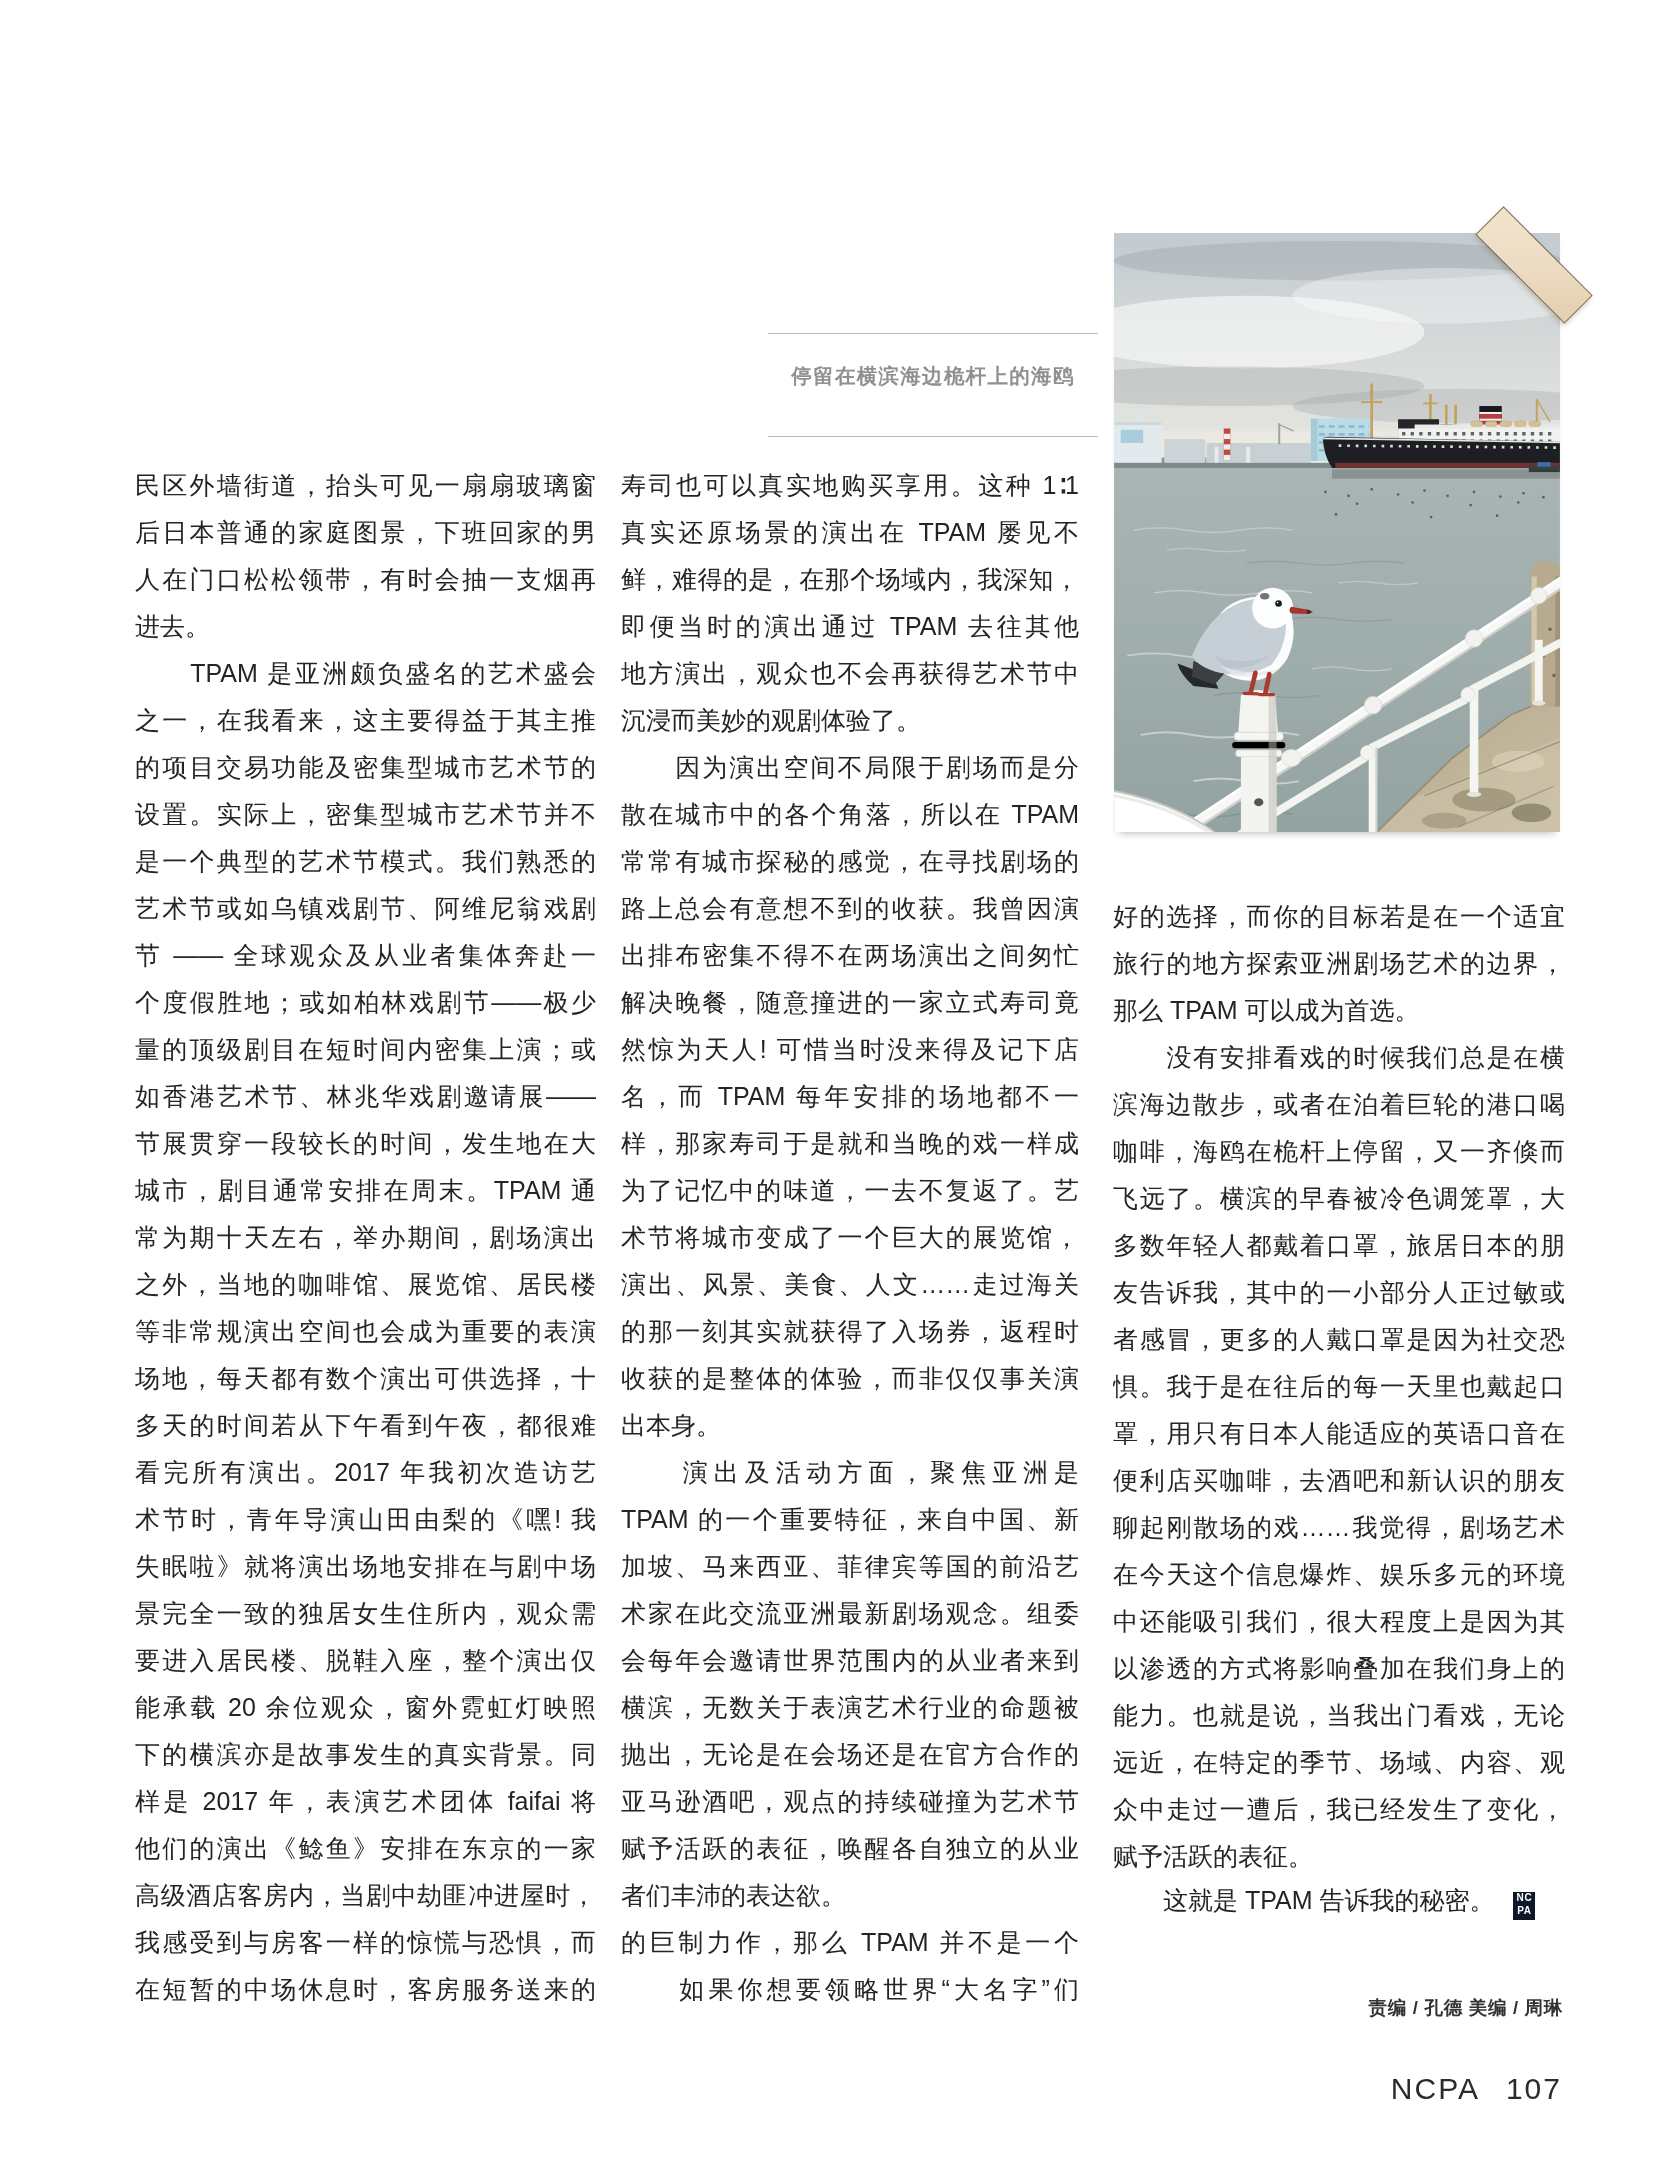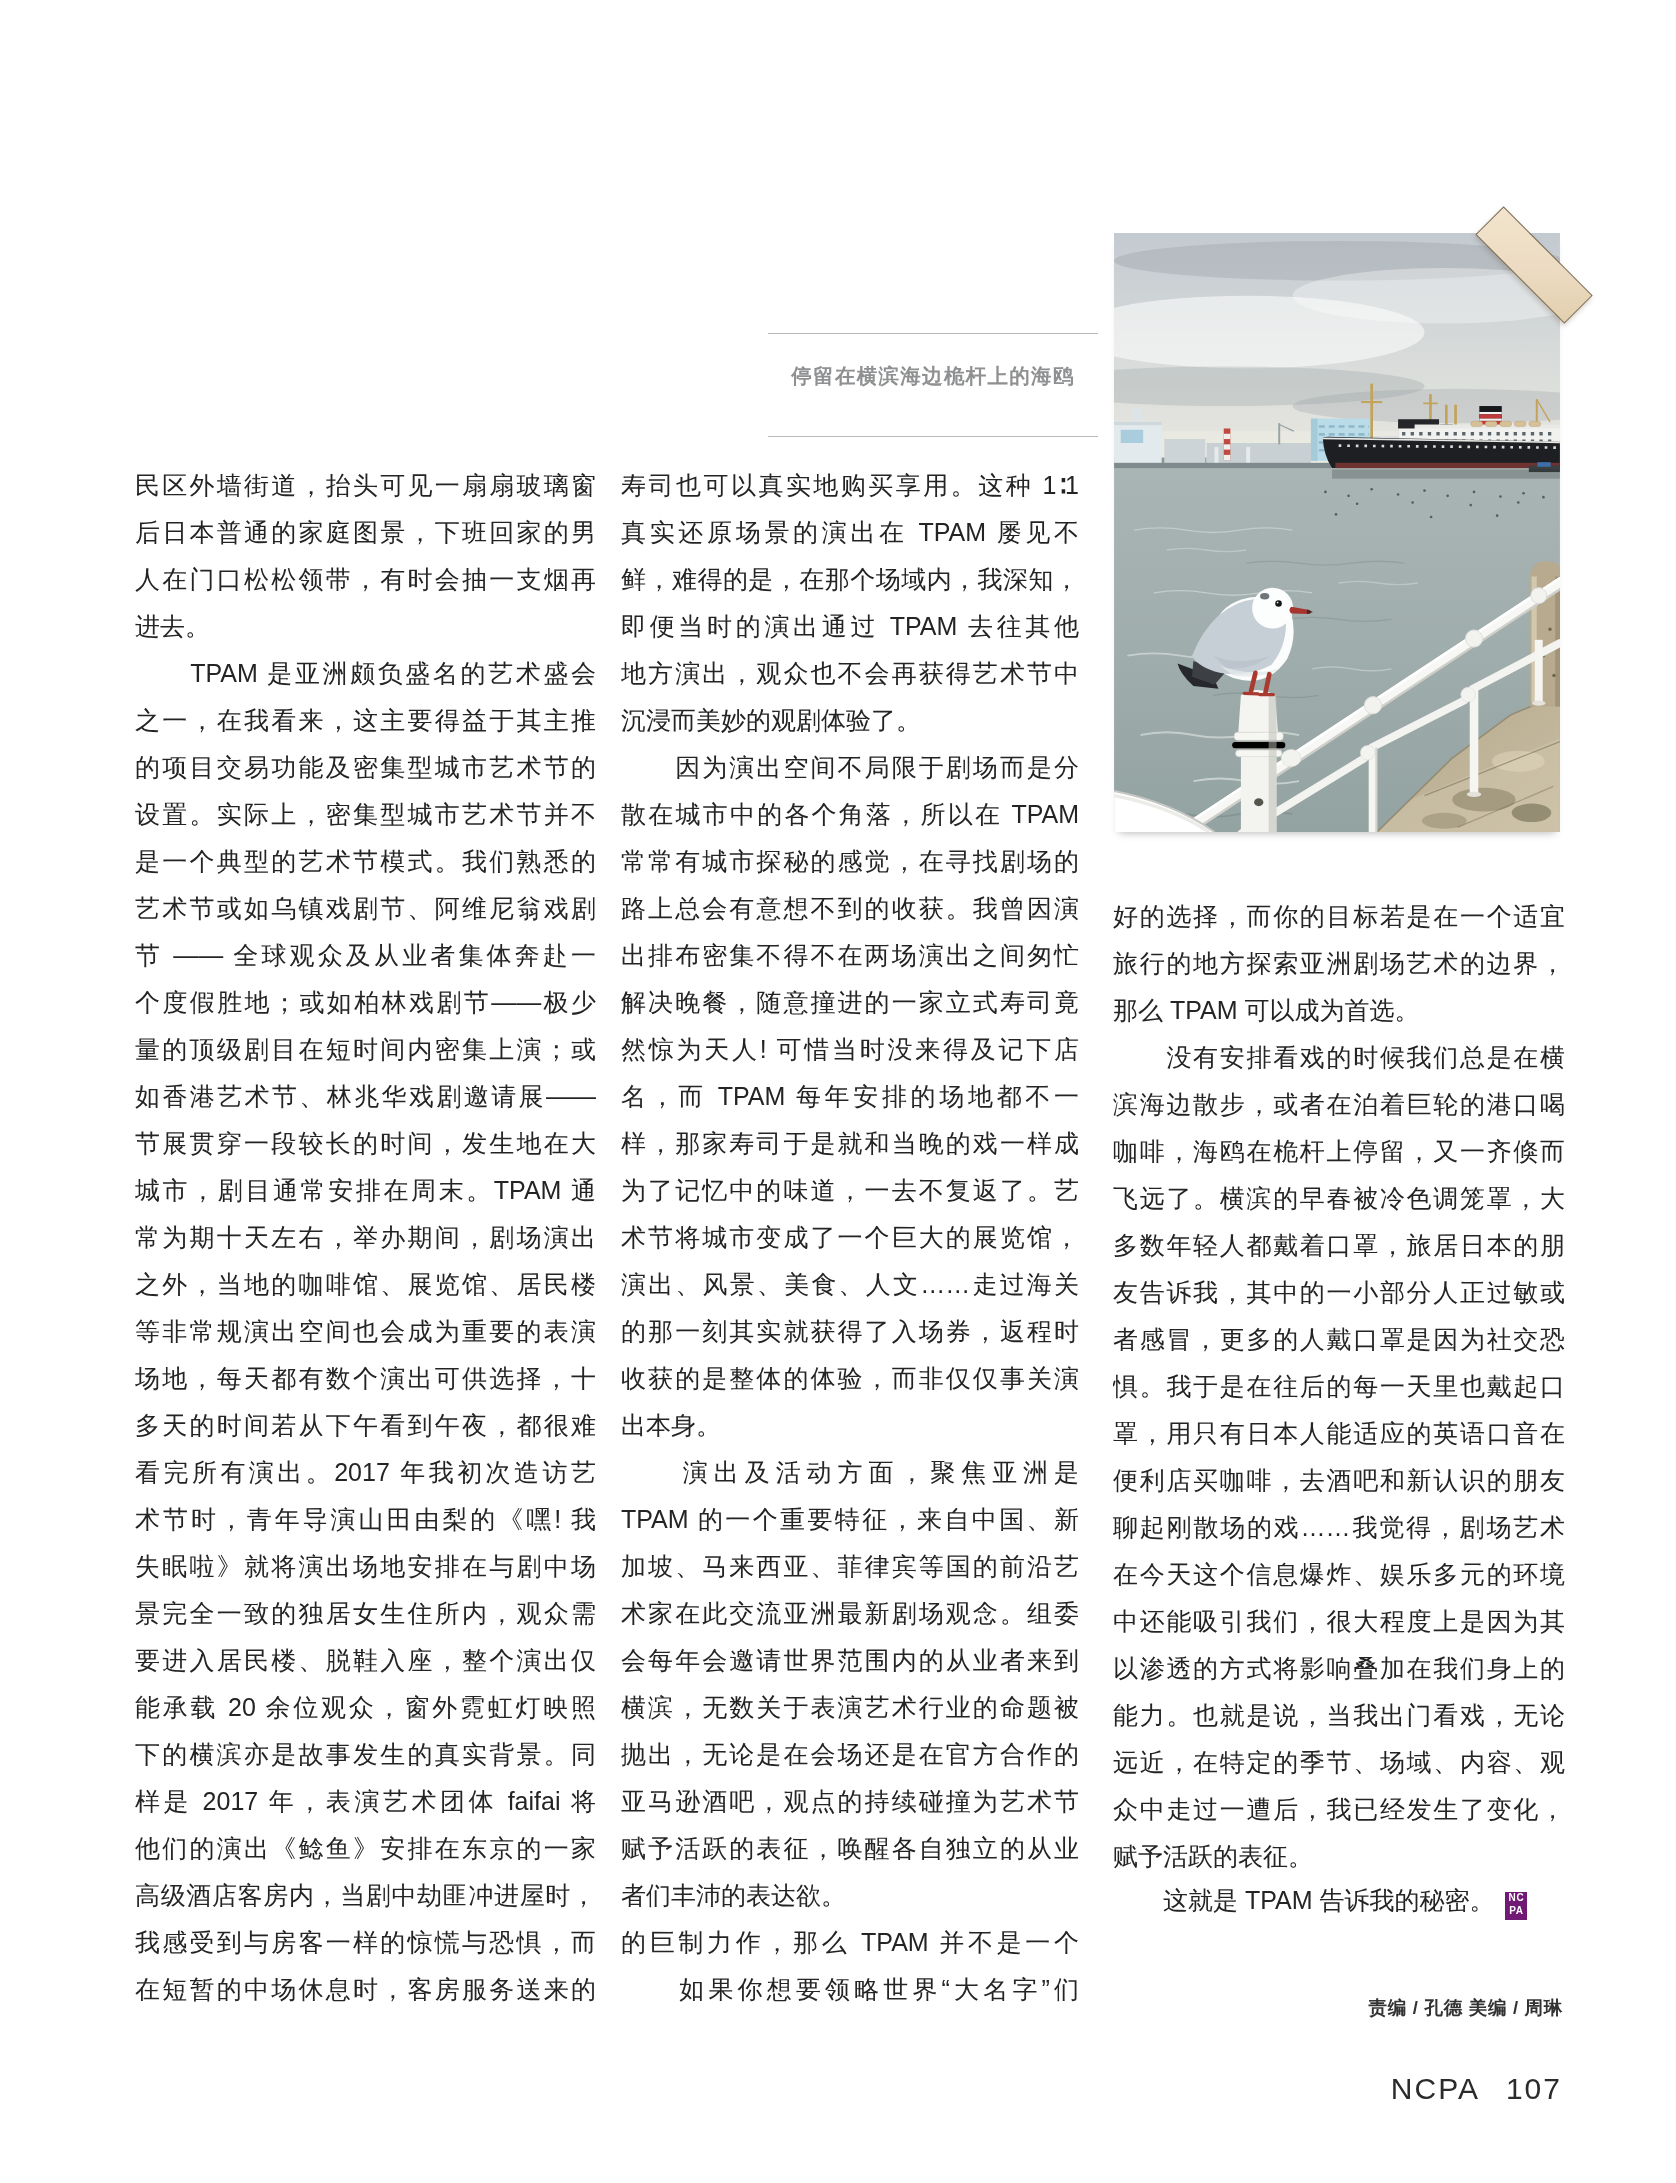--- a/index.html
+++ b/index.html
@@ -49,24 +49,24 @@
   }
   .line.end { text-align-last:left; }
   .lastline {
     position:absolute; left:1113px; top:1877px; width:452px;
     height:47px; line-height:47px; font-size:25px; color:#242424;
     white-space:nowrap;
   }
   
   .seal {
     display:inline-block; width:22px; height:28px;
-    background:#701a75; color:#ffffff;
+    background:#0f172a; color:#ffffff;
     font-size:10px; line-height:12.5px; font-weight:700;
     text-align:center; letter-spacing:0.7px;
-    vertical-align:-4.6px; margin-left:11px;
+    vertical-align:-4.6px; margin-left:19px;
   }
   .seal span { display:block; }
   
   .credits {
     position:absolute; right:113px; top:1995px;
     font-size:18.5px; font-weight:700; color:#333333; letter-spacing:0.7px;
   }
   .pageno {
     position:absolute; right:114px; top:2072px;
     font-size:30px; font-weight:400; color:#2b2b2b; letter-spacing:2px;

